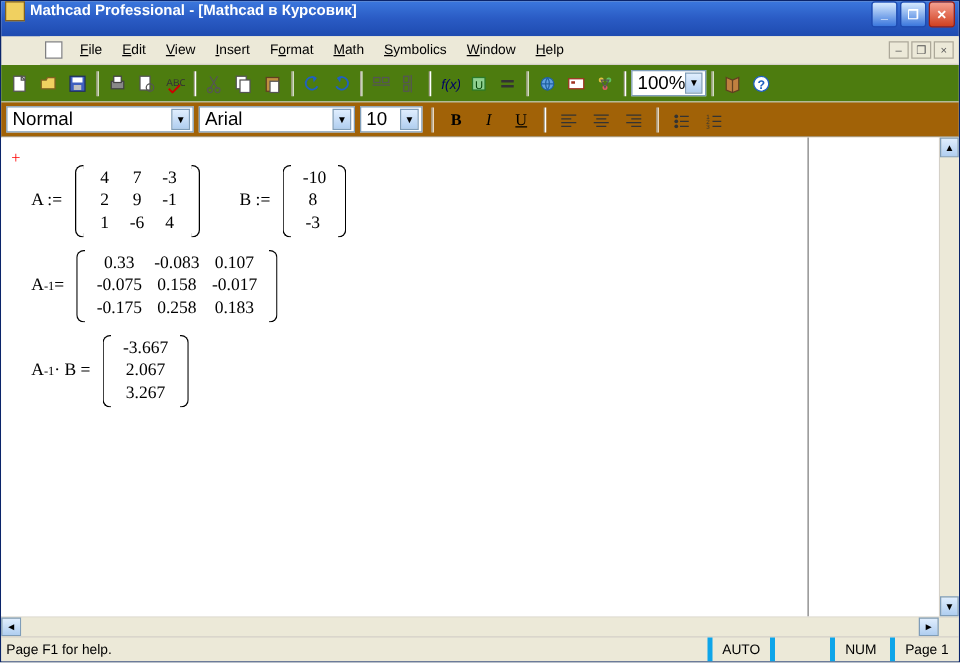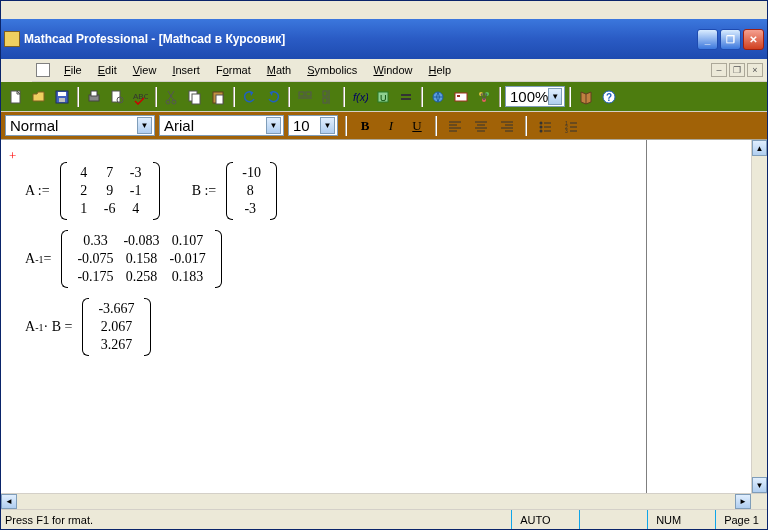--- a/index.html
+++ b/index.html
@@ -1,18 +1,18 @@
 <!DOCTYPE html>
 <html><head>
 <meta charset="utf-8">
 <style>
   * { box-sizing: border-box; margin: 0; padding: 0; }
   body { font-family: Tahoma, Arial, sans-serif; font-size: 11px; background: #ece9d8; width: 768px; height: 530px; overflow: hidden; }
   .window { width: 768px; height: 530px; display: flex; flex-direction: column; border: 1px solid #0a246a; }
-  .titlebar { height: 40px; background: linear-gradient(to bottom, #3b77dd 0%, #2a5bc4 50%, #1e4bb0 100%); display: flex; align-items: center; padding: 0 3px; color: white; font-weight: bold; margin-top: 18px; }
+  .titlebar { height: 28px; background: linear-gradient(to bottom, #3b77dd 0%, #2a5bc4 50%, #1e4bb0 100%); display: flex; padding: 0 3px; color: white; font-weight: bold; }
   .titlebar-icon { width: 16px; height: 16px; background: #f0d060; border: 1px solid #806020; margin-right: 4px; }
   .titlebar-text { flex: 1; font-size: 12px; }
   .titlebar-btns { display: flex; gap: 2px; }
   .tbtn { width: 21px; height: 21px; background: linear-gradient(to bottom,#d9ecff,#3b77dd); border: 1px solid #1e4bb0; border-radius: 3px; display: flex; align-items: center; justify-content: center; font-family: Arial; font-size: 10px; font-weight: bold; color: #fff; cursor: pointer; }
   .tbtn.close { background: linear-gradient(to bottom, #f5a090, #d04020); border-color: #a02010; }
   .menubar { height: 23px; background: #ece9d8; display: flex; align-items: center; padding: 0 4px; border-bottom: 1px solid #d4d0c8; margin-left: 31px; }
   .menu-icon { width: 14px; height: 14px; background: #fff; border: 1px solid #808080; margin-right: 6px; }
   .menu-item { padding: 2px 8px; cursor: pointer; }
   .menu-item u { text-decoration: underline; }
   .menu-spacer { flex: 1; }
@@ -30,21 +30,21 @@
   .vscroll { width: 16px; background: #ece9d8; border-left: 1px solid #d4d0c8; display: flex; flex-direction: column; }
   .vscroll .arrow, .hscroll .arrow { background: linear-gradient(to bottom,#e0eefe,#b0cef0); border: 1px solid #7f9db9; display: flex; align-items: center; justify-content: center; font-size: 8px; cursor: pointer; }
   .vscroll .arrow { height: 16px; }
   .vscroll .track { flex: 1; background: #ece9d8; }
   .hscroll-row { height: 16px; display: flex; background: #ece9d8; border-top: 1px solid #d4d0c8; }
   .hscroll { flex: 1; display: flex; }
   .hscroll .arrow { width: 16px; }
   .hscroll .track { flex: 1; background: #ece9d8; }
   .statusbar { height: 20px; background: #ece9d8; border-top: 1px solid #d4d0c8; display: flex; align-items: center; font-size: 11px; }
   .status-text { flex: 1; padding: 0 4px; }
-  .status-cell { border-left: 1px solid #0ea5e9; padding: 0 8px; height: 100%; display: flex; align-items: center; margin-left: 20px; }
+  .status-cell { border-left: 4px solid #0ea5e9; padding: 0 8px; height: 100%; display: flex; align-items: center; }
   .status-cell.wide { min-width: 48px; }
   
   .redplus { color: red; font-size: 13px; position: absolute; top: 8px; left: 8px; }
   .region { display: flex; align-items: center; margin: 6px 0 10px 14px; gap: 10px; }
   .matrix { display: flex; align-items: stretch; }
   .bracket { width: 7px; border: 1px solid #000; }
   .bracket.left { border-right: none; border-radius: 6px 0 0 6px; }
   .bracket.right { border-left: none; border-radius: 0 6px 6px 0; }
   .mbody { display: flex; flex-direction: column; justify-content: center; padding: 2px 4px; }
   .mrow { display: flex; }
@@ -467,20 +467,20 @@
   <div class="hscroll-row">
     <div class="hscroll">
       <div class="arrow">◄</div>
       <div class="track"></div>
       <div class="arrow">►</div>
     </div>
     <div class="corner" style="width:16px"></div>
   </div>
 
   <div class="statusbar">
-    <div class="status-text">Press F1 for rmat.</div>
+    <div class="status-text">Page F1 for help.</div>
     <div class="status-cell wide">AUTO</div>
     <div class="status-cell wide"></div>
     <div class="status-cell wide">NUM</div>
     <div class="status-cell">Page 1</div>
   </div>
 
 </div>
 
 </body></html>

